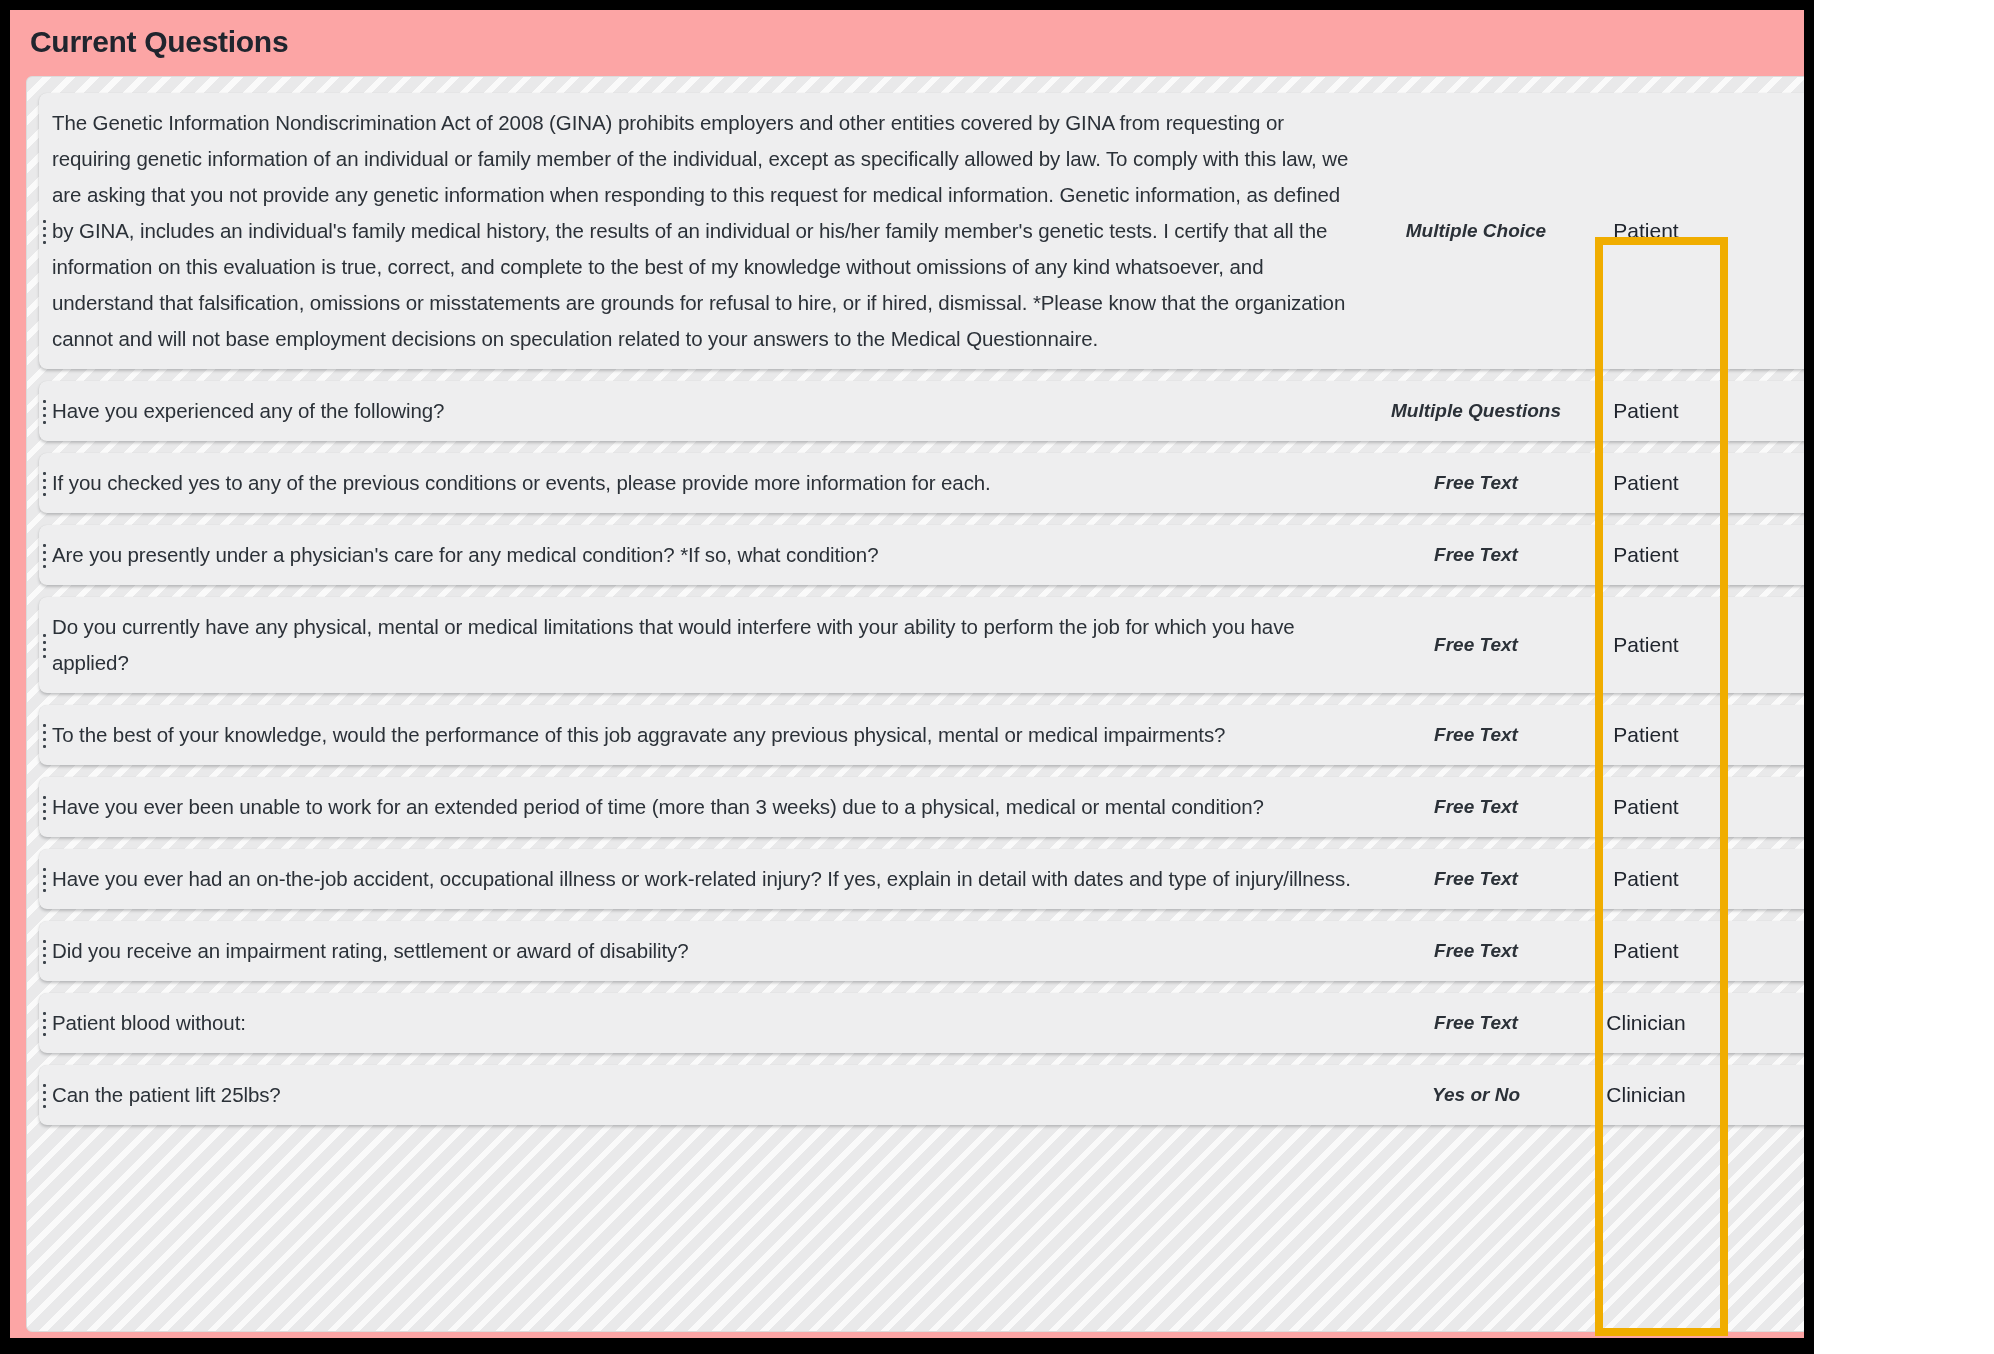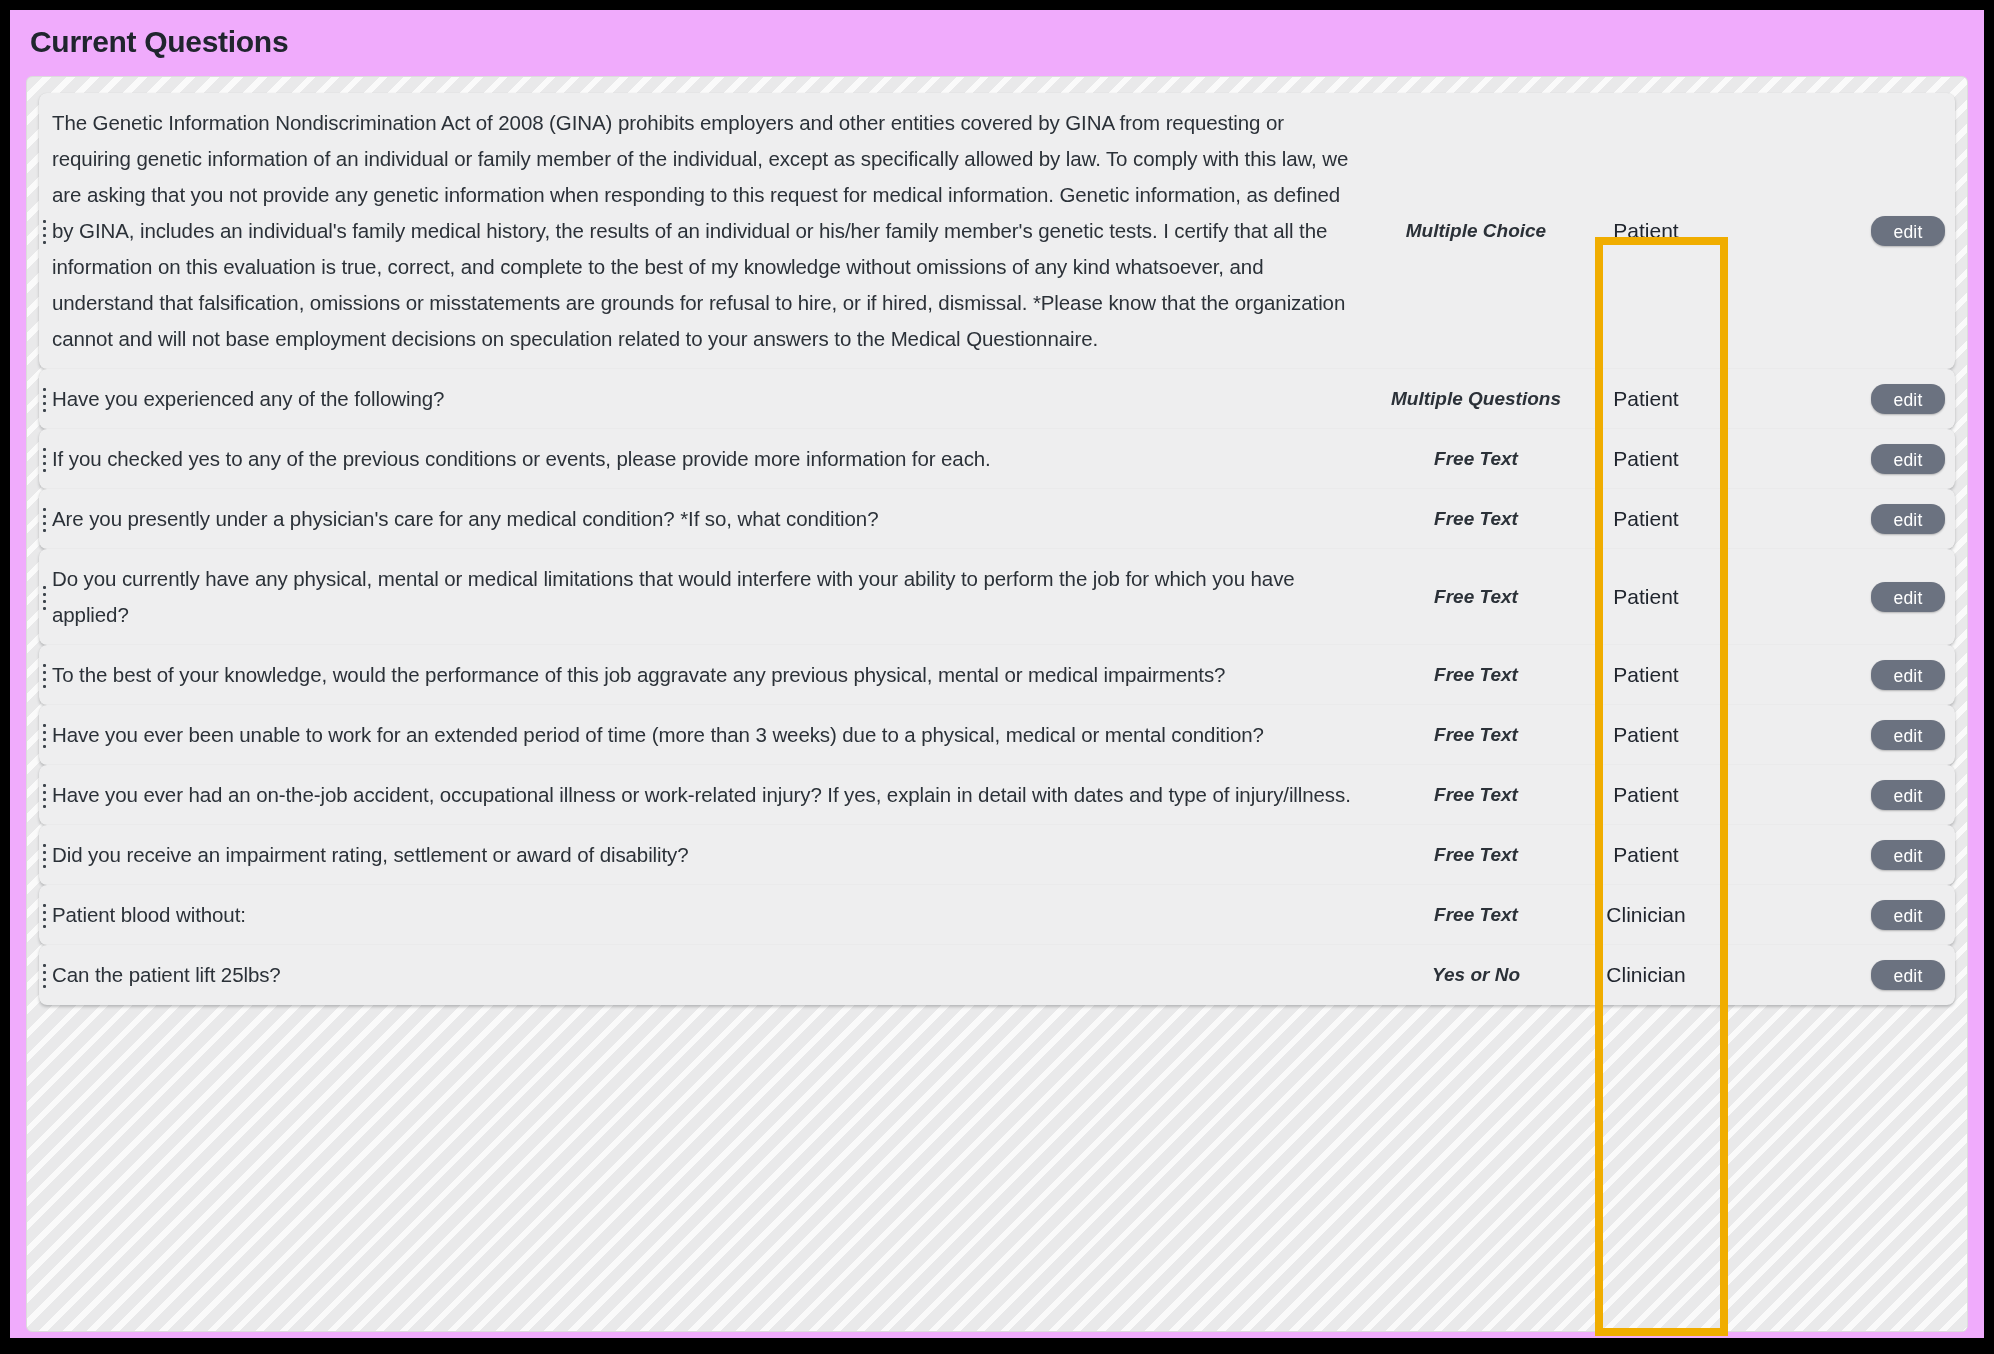--- a/index.html
+++ b/index.html
@@ -6,24 +6,24 @@
     --highlight:#F0AD00;
     --edit-button:#6B7280;
     --row-background:#EEEEEF;
     --text:#2B3138;
     --title:#20252E;
   }
   html,body{margin:0;padding:0;background:#fff;}
   body{font-family:"Liberation Sans","DejaVu Sans",sans-serif;color:var(--text);}
   .frame{
     position:relative;
-    width:1994px;height:1354px;
+    width:1814px;height:1354px;
     box-sizing:border-box;
     border:10px solid #000;border-bottom-width:16px;
-    background:#f0abfc;
+    background:#fca5a5;
     overflow:hidden;
   }
   .title{
     position:absolute;left:20px;top:12px;margin:0;
     font-size:30px;line-height:40px;font-weight:700;
     letter-spacing:-0.3px;color:var(--title);
   }
   .panel{
     position:absolute;left:16px;top:66px;
     width:1942px;height:1256px;
@@ -34,21 +34,21 @@
     overflow:hidden;
   }
   .row{
     display:grid;
     grid-template-columns:1fr 190px 150px 140px 84px;
     align-items:center;
     box-sizing:border-box;
     background:var(--row-background);
     border-radius:8px;
     padding:12px 10px 12px 4px;
-    margin-bottom:0;
+    margin-bottom:12px;
     min-height:60px;
     box-shadow:0 2px 3px rgba(60,64,67,.28),0 0 1px rgba(0,0,0,.10);
   }
   .row:last-child{margin-bottom:4px;}
   .qcell{display:flex;align-items:center;gap:6px;padding-right:14px;}
   .handle{
     flex:none;width:3px;height:26px;
     background-image:radial-gradient(circle closest-side,#3d444c 92%,transparent 100%);
     background-size:3px 7px;background-repeat:repeat-y;
     cursor:grab;

